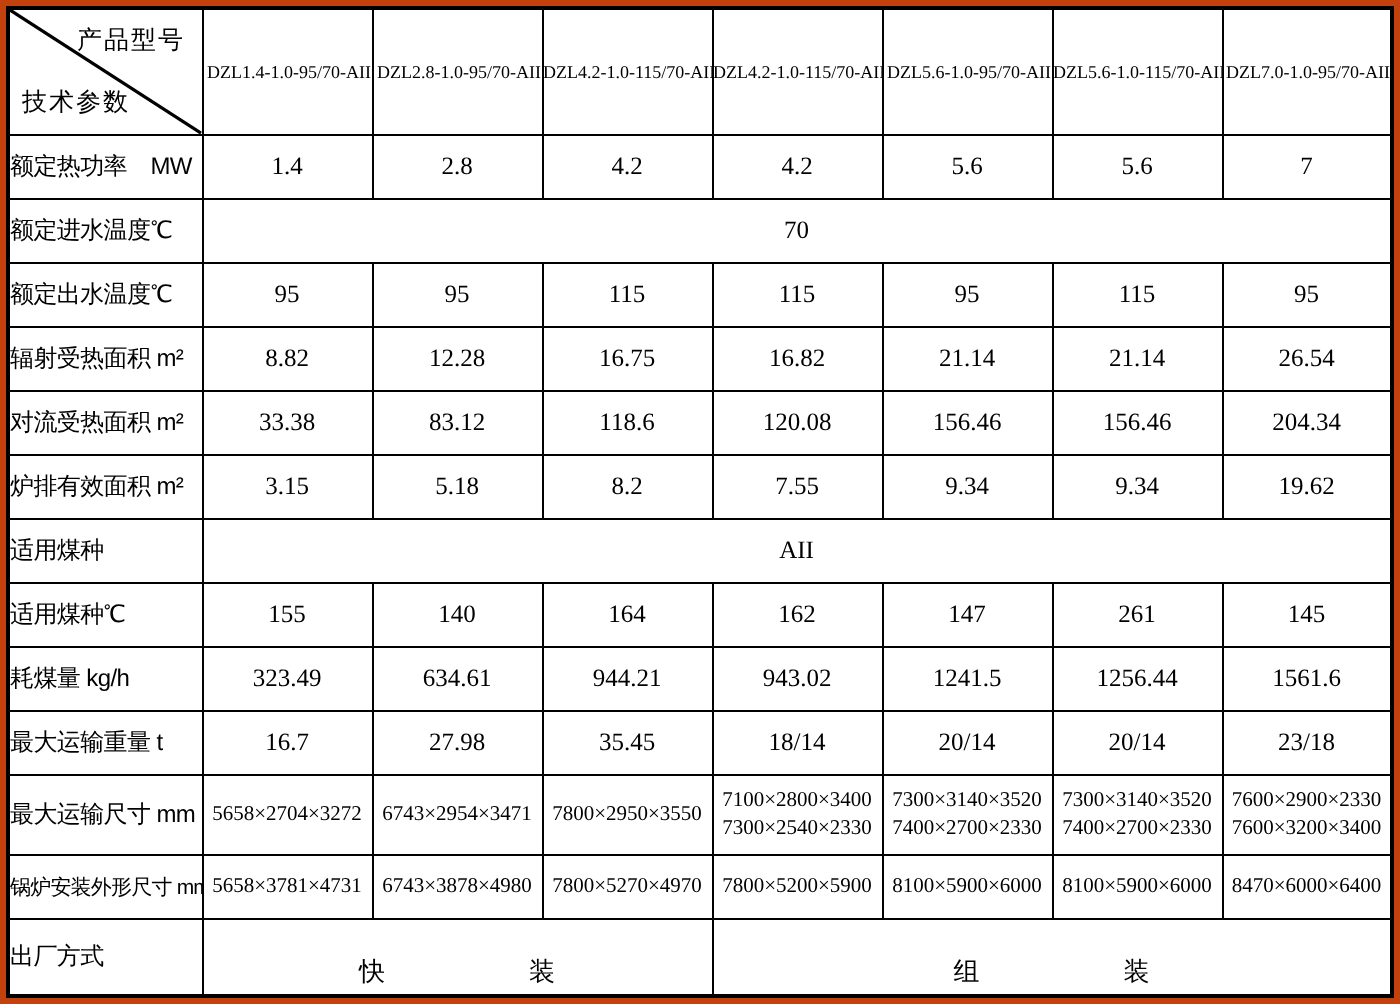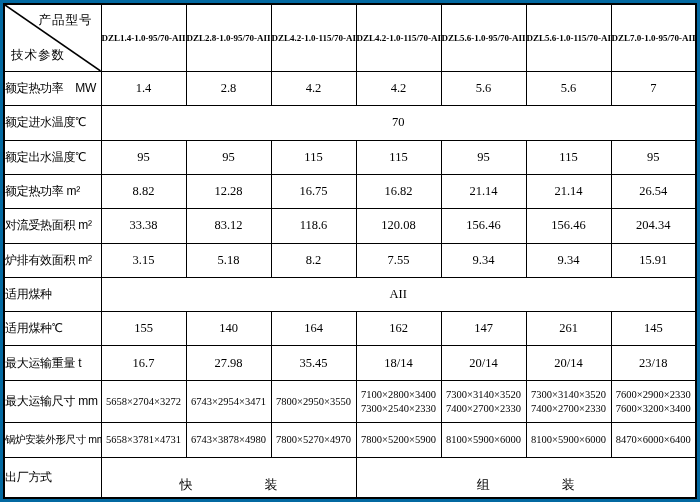--- a/index.html
+++ b/index.html
@@ -8,21 +8,21 @@
     background: #ffffff;
     width: 700px;
     height: 502px;
     font-family: "Liberation Sans", sans-serif;
     -webkit-font-smoothing: antialiased;
   }
   .sheet {
     position: absolute;
     top: 0; left: 0;
     width: 700px; height: 502px;
-    background: #0369a1;
+    background: #c2410c;
   }
   table.spec {
     position: absolute;
     top: 3px; left: 3px;
     width: 694px; height: 496px;
     border-collapse: collapse;
     table-layout: fixed;
     border: 2px solid #000;
     background: #fff;
   }
@@ -50,21 +50,20 @@
   }
   td.lbl-sm {
     font-size: 10.5px;
     letter-spacing: -0.4px;
   }
   td.model {
     font-family: "Liberation Serif", serif;
     font-size: 9px;
     text-align: right;
     white-space: nowrap;
-    font-weight: bold;
   }
   td.val {
     font-family: "Liberation Serif", serif;
     font-size: 12.5px;
     text-align: center;
     white-space: pre-line;
   }
   td.dims {
     font-size: 10.5px;
     line-height: 1.3;
@@ -154,21 +153,21 @@
       <td class="val">95</td>
       <td class="val">95</td>
       <td class="val">115</td>
       <td class="val">115</td>
       <td class="val">95</td>
       <td class="val">115</td>
       <td class="val">95</td>
     </tr>
 
     <tr class="r">
-      <td class="lbl">额定热功率 m²</td>
+      <td class="lbl">辐射受热面积 m²</td>
       <td class="val">8.82</td>
       <td class="val">12.28</td>
       <td class="val">16.75</td>
       <td class="val">16.82</td>
       <td class="val">21.14</td>
       <td class="val">21.14</td>
       <td class="val">26.54</td>
     </tr>
 
     <tr class="r">
@@ -183,40 +182,50 @@
     </tr>
 
     <tr class="r">
       <td class="lbl">炉排有效面积 m²</td>
       <td class="val">3.15</td>
       <td class="val">5.18</td>
       <td class="val">8.2</td>
       <td class="val">7.55</td>
       <td class="val">9.34</td>
       <td class="val">9.34</td>
-      <td class="val">15.91</td>
+      <td class="val">19.62</td>
     </tr>
 
     <tr class="r">
       <td class="lbl">适用煤种</td>
       <td class="val" colspan="7">AII</td>
     </tr>
 
     <tr class="r">
       <td class="lbl">适用煤种℃</td>
       <td class="val">155</td>
       <td class="val">140</td>
       <td class="val">164</td>
       <td class="val">162</td>
       <td class="val">147</td>
       <td class="val">261</td>
       <td class="val">145</td>
     </tr>
 
 
+    <tr class="r">
+      <td class="lbl">耗煤量 kg/h</td>
+      <td class="val">323.49</td>
+      <td class="val">634.61</td>
+      <td class="val">944.21</td>
+      <td class="val">943.02</td>
+      <td class="val">1241.5</td>
+      <td class="val">1256.44</td>
+      <td class="val">1561.6</td>
+    </tr>
 
     <tr class="r">
       <td class="lbl">最大运输重量 t</td>
       <td class="val">16.7</td>
       <td class="val">27.98</td>
       <td class="val">35.45</td>
       <td class="val">18/14</td>
       <td class="val">20/14</td>
       <td class="val">20/14</td>
       <td class="val">23/18</td>

